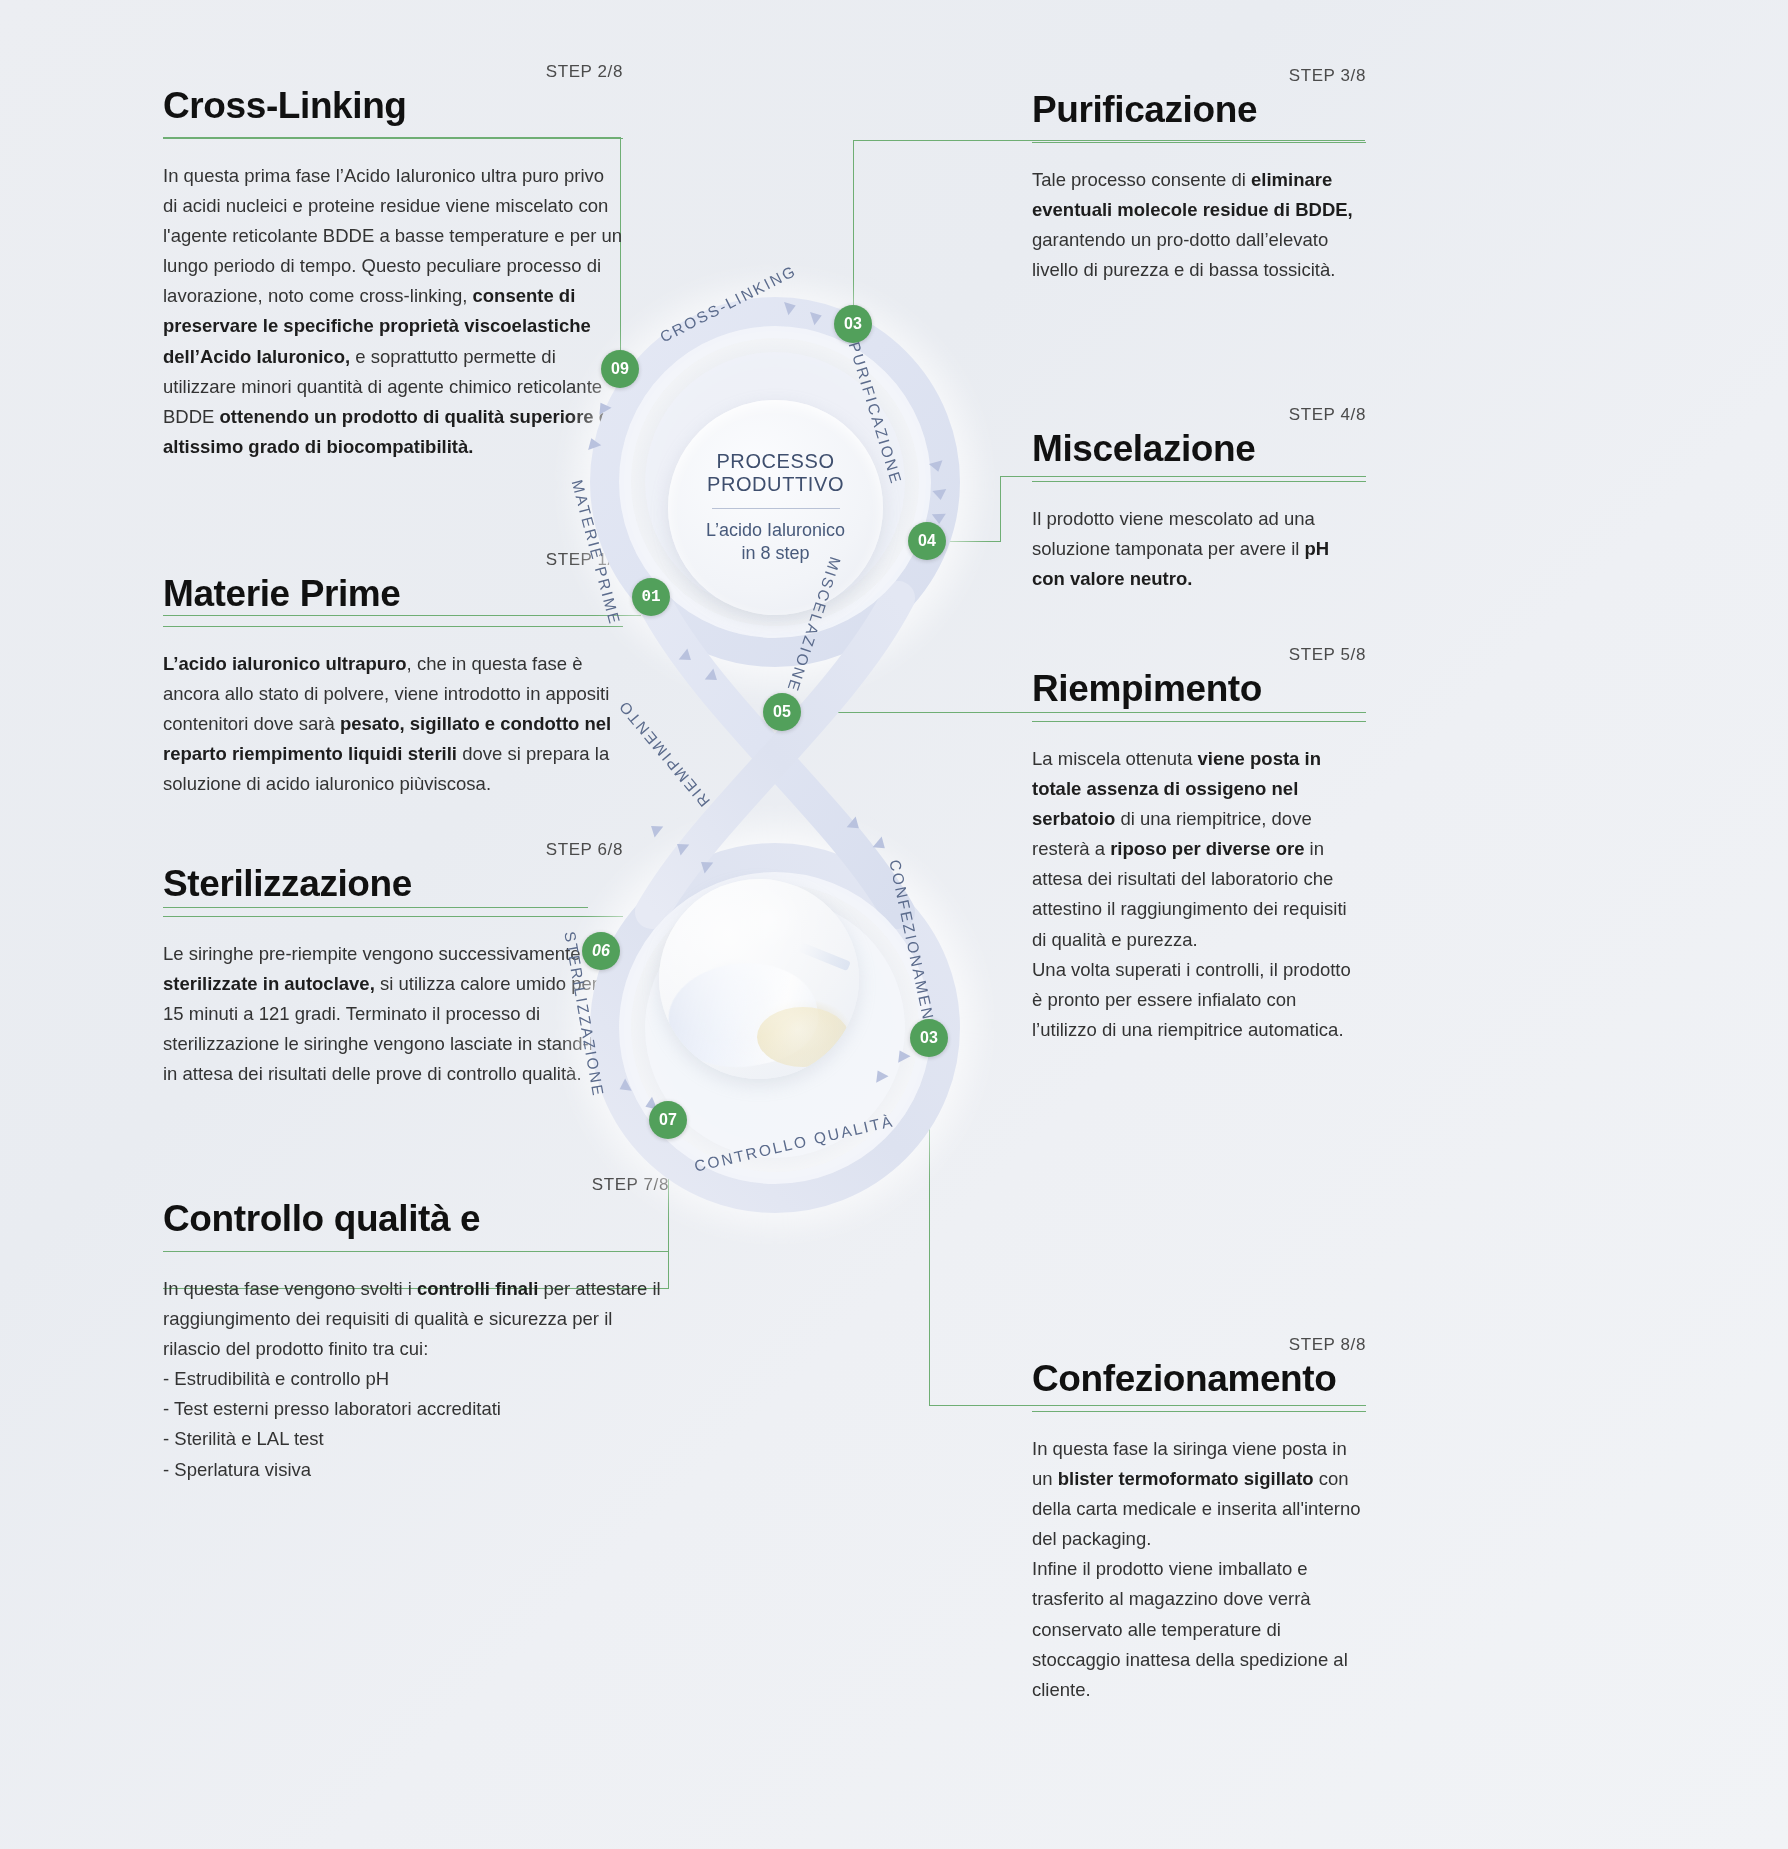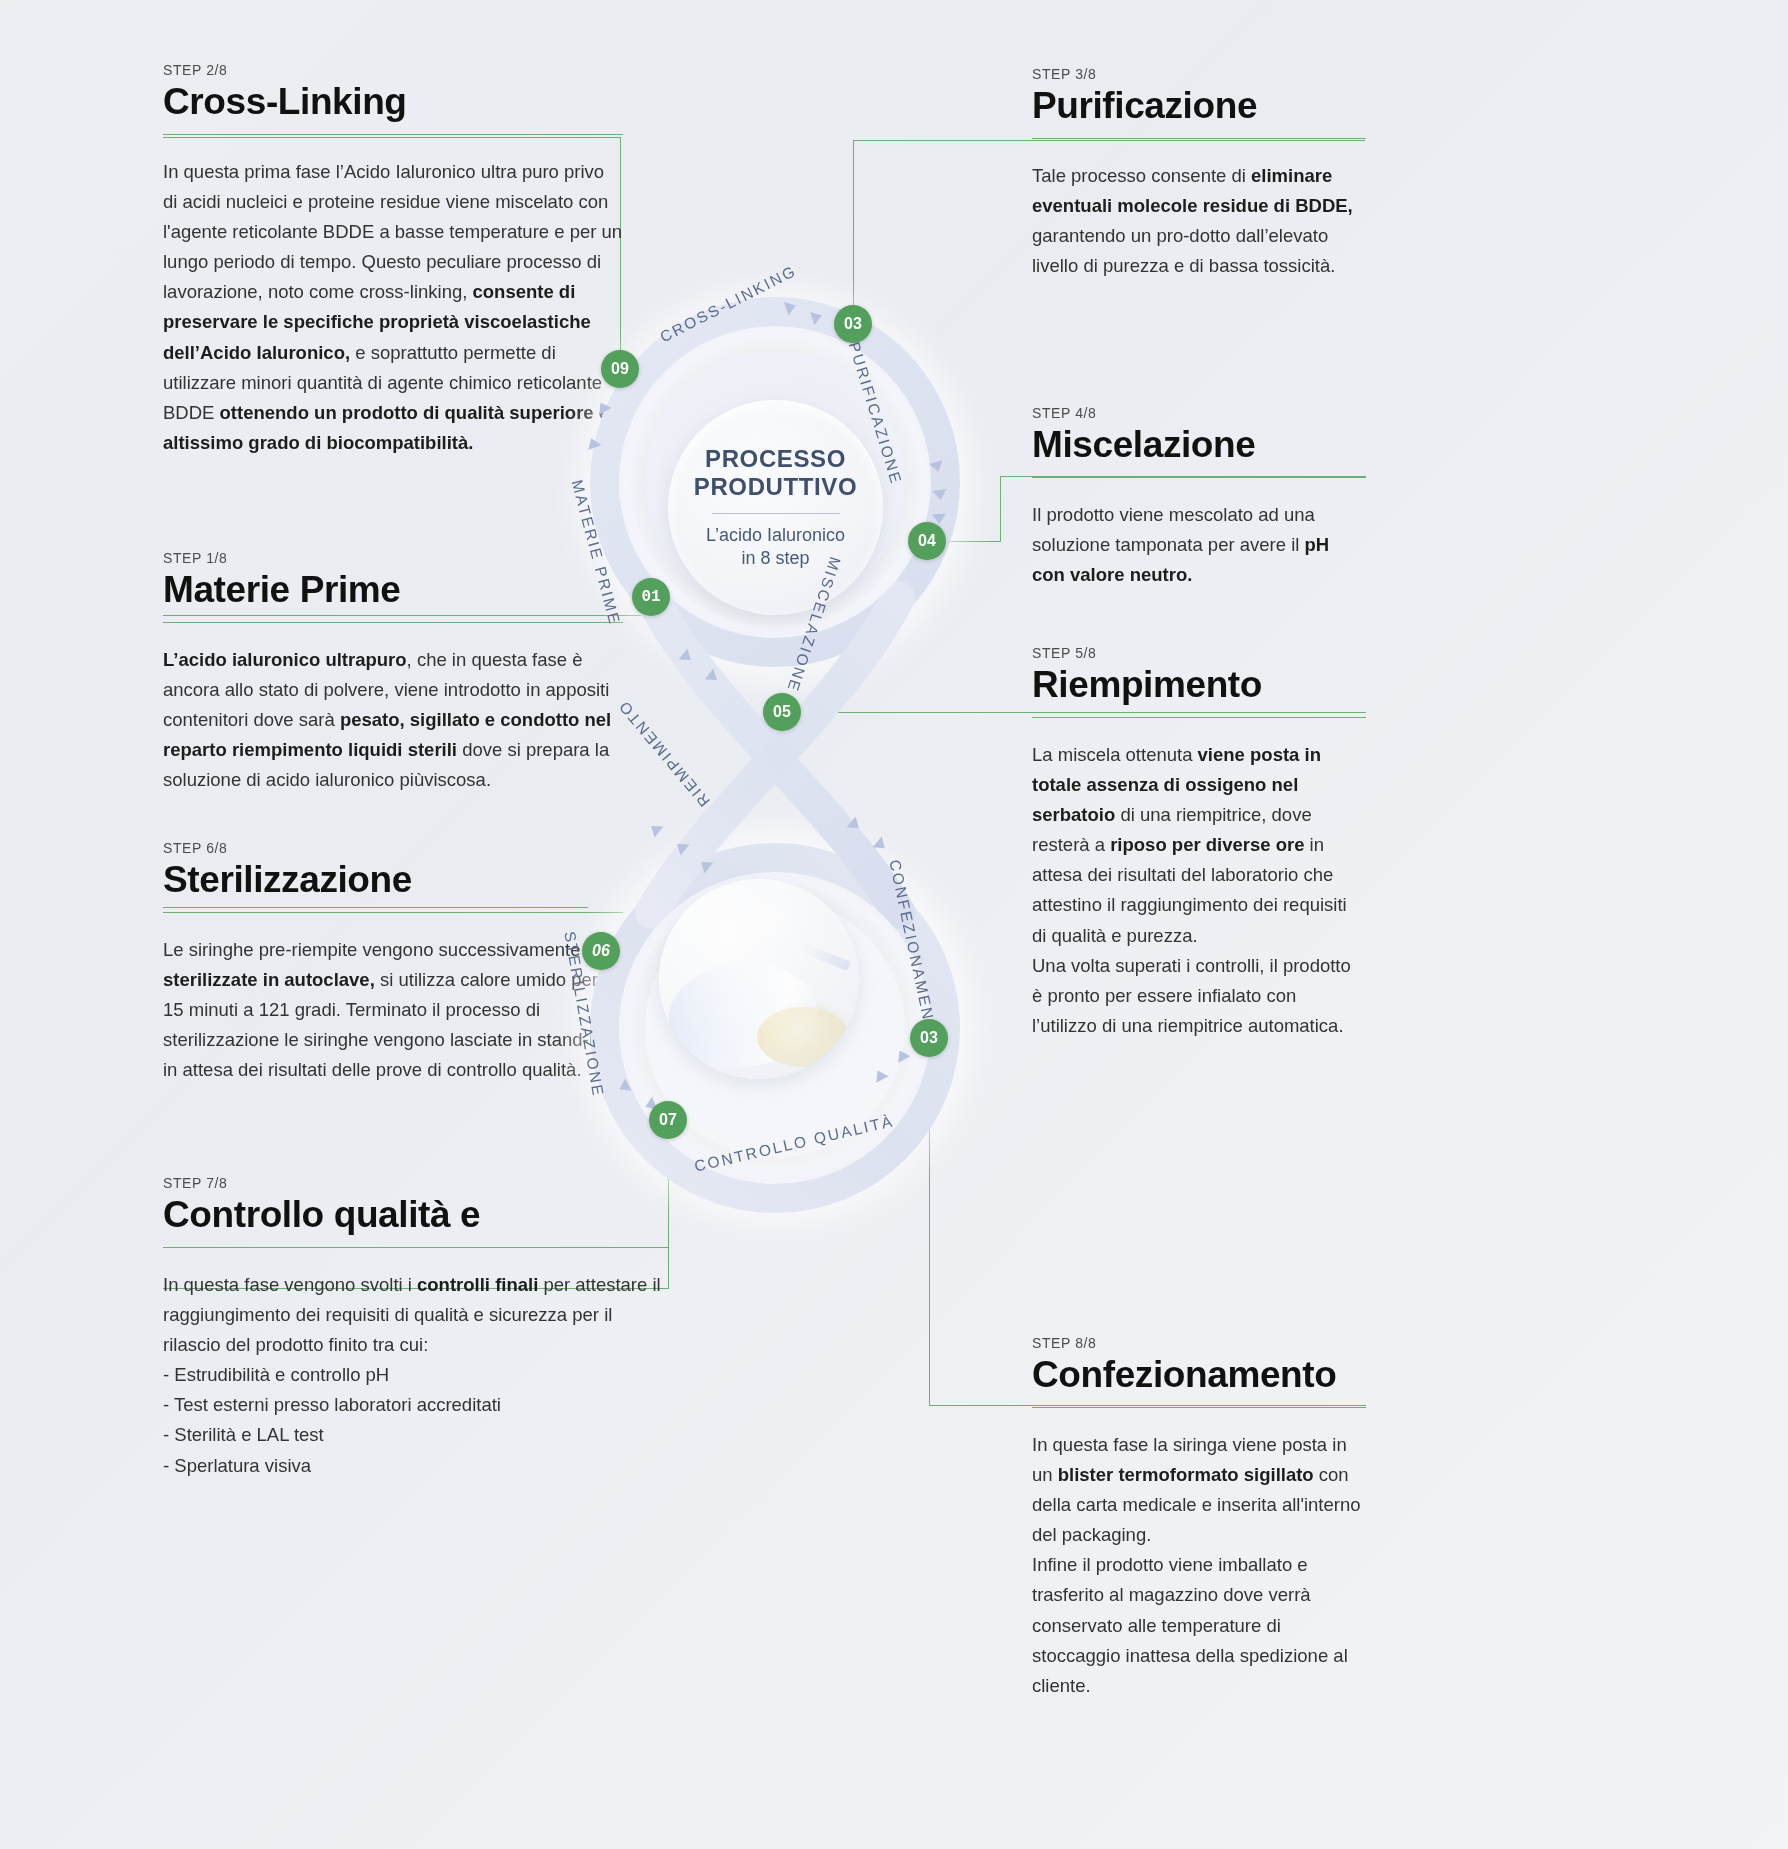--- a/index.html
+++ b/index.html
@@ -9,22 +9,23 @@
     background: linear-gradient(135deg,#eceef2 0%,#e9ecf1 35%,#eef0f4 60%,#f1f3f6 100%);
     position:relative;
     overflow:hidden;
     color:#2b2b2b;
   }
   .stage { position:absolute; inset:0; }
 
   
   .block { position:absolute; }
   .step-kicker {
-    font-size:14px; letter-spacing:.6px; color:#4b4b4b; font-weight:400;
+    font-size:17px; letter-spacing:.6px; color:#4b4b4b; font-weight:400;
     margin-bottom:2px;
+    text-align:right;
   }
   .step-title {
     font-size:37px; font-weight:700; color:#111; letter-spacing:-.4px;
     line-height:1.18;
   }
   .rule { height:1px; background:#6fae74; margin-top:10px; margin-bottom:22px; }
   .body-txt { font-size:18.5px; line-height:1.63; color:#333; }
   .body-txt b { font-weight:700; color:#1d1d1d; }
   .body-txt p { margin:0; }
   .body-txt p + p { }
@@ -48,21 +49,21 @@
 
   .center-card {
     position:absolute; left:668px; top:400px; width:215px; height:215px;
     border-radius:50%; z-index:5;
     display:flex; flex-direction:column; align-items:center; justify-content:center;
     text-align:center;
     background: radial-gradient(circle at 40% 32%, #fbfcfe 0%, #f2f4f8 62%, #e8ebf2 100%);
     box-shadow: inset 0 5px 14px rgba(255,255,255,.9), 0 6px 18px rgba(150,158,180,.22);
   }
   .center-title {
-    font-size:24px; font-weight:700; color:#3f4f6e; letter-spacing:.6px; line-height:1.18;
+    font-size:20px; font-weight:400; color:#3f4f6e; letter-spacing:.6px; line-height:1.18;
   }
   .center-sep { width:128px; height:1px; background:#b9c2d6; margin:11px 0 10px; }
   .center-sub { font-size:18px; color:#485a7b; line-height:1.28; }
 
   .photo-circle {
     position:absolute; left:659px; top:879px; width:200px; height:200px;
     border-radius:50%; overflow:hidden; z-index:4;
     box-shadow: 0 6px 18px rgba(150,158,180,.2);
   }
   .photo-circle .img {

